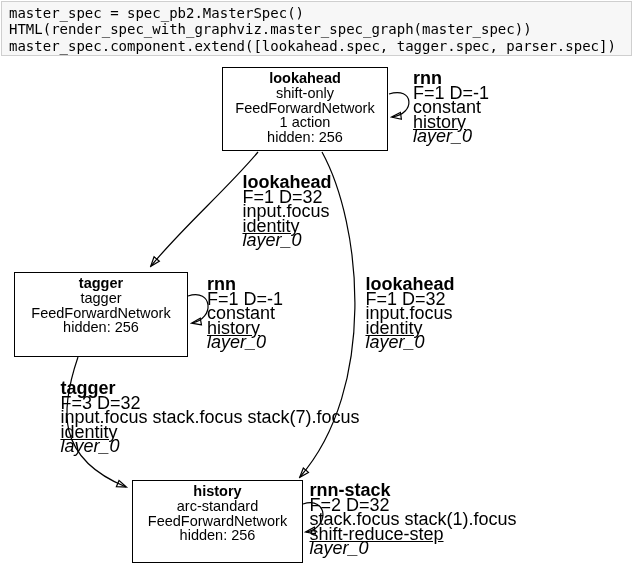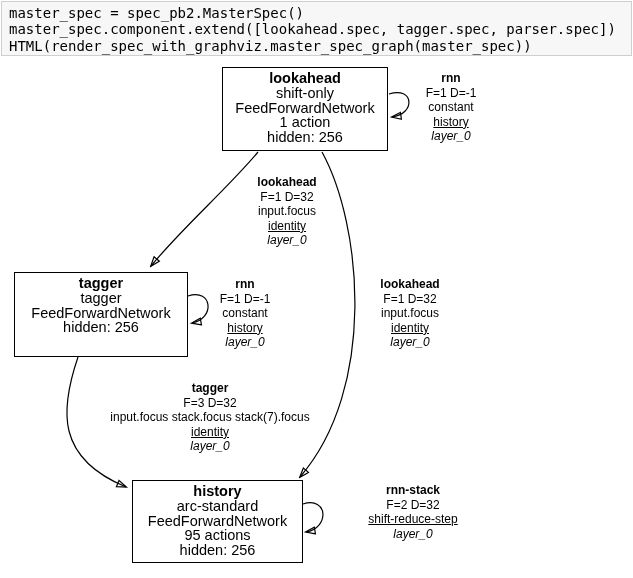--- a/index.html
+++ b/index.html
@@ -25,35 +25,35 @@
   .edges path{fill:none;stroke:#000;stroke-width:1.2px;}
   .gnode{
     position:absolute;box-sizing:border-box;
     background:#fff;border:1.5px solid #000;
     text-align:center;padding-top:3px;
     font-size:14.5px;line-height:14.8px;white-space:nowrap;
   }
   .gnode .ttl{font-weight:bold;}
   .elabel{
     position:absolute;transform:translateX(-50%);
-    text-align:center;font-size:12px;line-height:14.6px;white-space:nowrap;
+    text-align:left;font-size:18px;line-height:14.6px;white-space:nowrap;
   }
   .elabel .ttl{font-weight:bold;}
   .u{text-decoration:underline;}
   .it{font-style:italic;}
 </style>
 </head>
 <body>
 
 <div id="screen">
 
   <div class="code-cell">
     <div class="code-line">master_spec = spec_pb2.MasterSpec()</div>
+    <div class="code-line">HTML(render_spec_with_graphviz.master_spec_graph(master_spec))</div>
     <div class="code-line">master_spec.component.extend([lookahead.spec, tagger.spec, parser.spec])</div>
-    <div class="code-line">HTML(render_spec_with_graphviz.master_spec_graph(master_spec))</div>
   </div>
 
   <svg class="edges" width="633" height="578" viewBox="0 0 633 578">
     <defs>
       <marker id="ah" markerUnits="userSpaceOnUse" markerWidth="12" markerHeight="10" refX="10" refY="5" orient="auto">
         <path d="M1,1.6 L10.5,5 L1,8.4 Z" fill="#000" stroke="none"></path>
       </marker>
     </defs>
     <path d="M258,152 C228,188 182,228 151,266" marker-end="url(#ah)"></path>
     <path d="M322,152 C362,225 377,388 300,477" marker-end="url(#ah)"></path>
@@ -75,21 +75,20 @@
     <div class="ttl">tagger</div>
     <div>tagger</div>
     <div>FeedForwardNetwork</div>
     <div>hidden: 256</div>
   </div>
 
   <div class="gnode" style="left:132px;top:480px;width:171px;height:83px;">
     <div class="ttl">history</div>
     <div>arc-standard</div>
     <div>FeedForwardNetwork</div>
-    <div>95 actions</div>
     <div>hidden: 256</div>
   </div>
 
   <div class="elabel" style="left:451px;top:71px;">
     <div class="ttl">rnn</div>
     <div>F=1 D=-1</div>
     <div>constant</div>
     <div class="u">history</div>
     <div class="it">layer_0</div>
   </div>
@@ -122,17 +121,18 @@
     <div class="ttl">tagger</div>
     <div>F=3 D=32</div>
     <div>input.focus stack.focus stack(7).focus</div>
     <div class="u">identity</div>
     <div class="it">layer_0</div>
   </div>
 
   <div class="elabel" style="left:413px;top:483px;">
     <div class="ttl">rnn-stack</div>
     <div>F=2 D=32</div>
+    <div>stack.focus stack(1).focus</div>
     <div class="u">shift-reduce-step</div>
     <div class="it">layer_0</div>
   </div>
 
 </div>
 
 </body></html>

